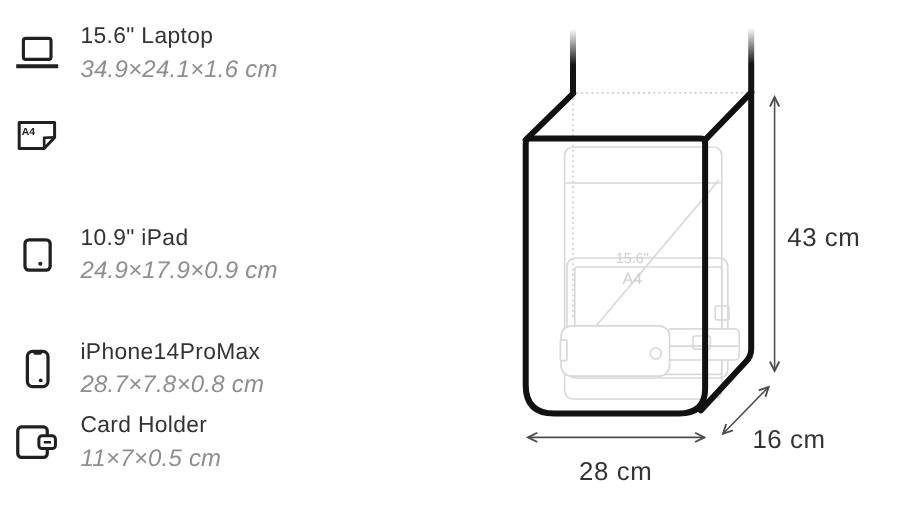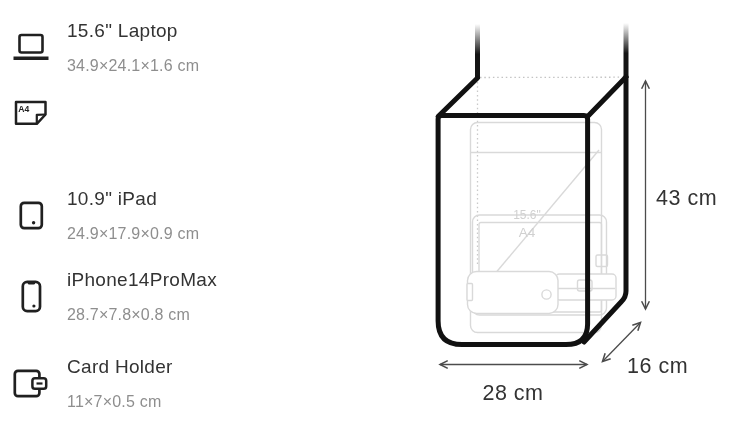--- a/index.html
+++ b/index.html
@@ -5,22 +5,22 @@
   html,body{margin:0;padding:0;background:#fff;}
   .canvas{
     position:relative;width:750px;height:426px;background:#ffffff;
     font-family:"Liberation Sans",sans-serif;overflow:hidden;
   }
   
   .item-row{position:absolute;left:8px;display:flex;align-items:center;gap:13px;}
   .icon-box{width:46px;display:flex;justify-content:center;align-items:center;flex:0 0 46px;}
   .item-text{display:flex;flex-direction:column;}
   .item-title{font-size:19px;color:#333333;letter-spacing:.3px;line-height:1.15;}
-  .item-dims{font-size:16px;color:#8e8e8e;letter-spacing:.2px;margin-top:15px;}
-  .r1{top:20px;} .r2{top:99px;} .r3{top:188px;} .r4{top:269px;} .r5{top:356px;}
+  .item-dims{font-size:20px;color:#8e8e8e;letter-spacing:.2px;margin-top:5px;font-style:italic;}
+  .r1{top:20px;} .r2{top:99px;} .r3{top:188px;} .r4{top:283px;} .r5{top:344px;}
   
   .bag-svg{position:absolute;left:410px;top:0;}
   .bag-svg text{font-family:"Liberation Sans",sans-serif;}
   .dim-label{font-size:21.5px;fill:#333333;letter-spacing:.5px;}
   .ghost-label{fill:#d0d0d0;}
 </style>
 </head>
 <body>
 
 <div class="canvas">

